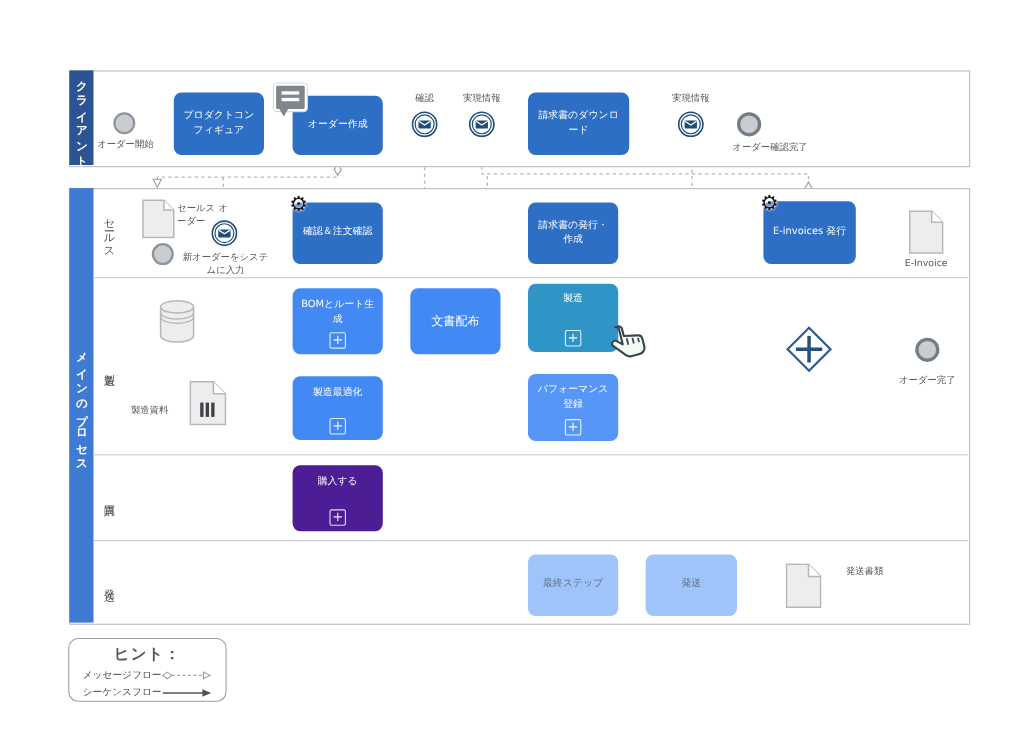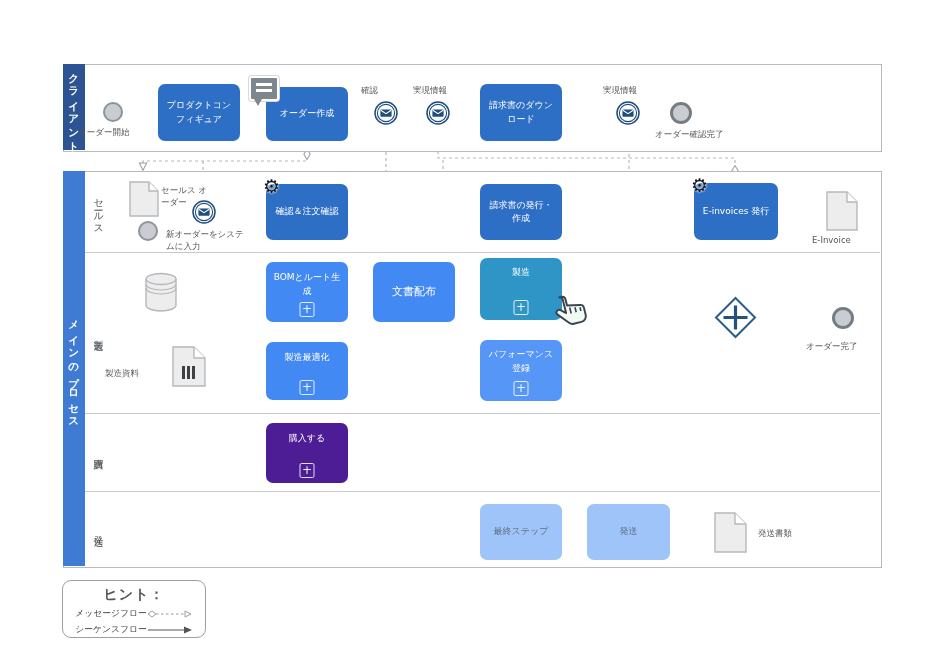--- a/index.html
+++ b/index.html
@@ -22,21 +22,21 @@
   .t-selected{background:#2f94c6;}
   .t-light{background:#5596f6;}
   .t-lighter{background:#4c1d95;}
   .t-lightest{background:#9fc4fa;color:#5f6e80;}
   .plus{position:absolute;left:50%;transform:translateX(-50%);bottom:5px;width:13px;height:13px;
         border:1.4px solid rgba(255,255,255,.85);border-radius:2px;font-size:12px;line-height:12px;
         color:rgba(255,255,255,.9);text-align:center;}
   
   .startev{position:absolute;border-radius:50%;background:#c9cdd1;border:2px solid #8d9499;box-sizing:border-box;}
   .endev{position:absolute;border-radius:50%;background:#c9cdd1;border:3px solid #757d84;box-sizing:border-box;}
-  .lbl{position:absolute;font-size:8.5px;color:#555;text-align:left;line-height:1.45;white-space:nowrap;}
+  .lbl{position:absolute;font-size:8.5px;color:#555;text-align:center;line-height:1.45;white-space:nowrap;}
   .lbl2{white-space:normal;}
   
   .gear{position:absolute;font-size:19px;color:#14171a;line-height:1;
         text-shadow:0 0 2px #fff,0 0 2px #fff;z-index:5;}
   .comment-icon{position:absolute;width:26px;height:21px;background:#7e868e;border:2px solid #fff;
         border-radius:3px;box-shadow:0 0 0 1px #d7dadd;z-index:4;}
   .comment-icon i{position:absolute;left:5px;right:5px;height:2.5px;background:#fff;}
   .comment-icon i:nth-child(1){top:5px;} .comment-icon i:nth-child(2){top:11px;}
   .comment-icon b{position:absolute;left:3px;bottom:-7px;width:0;height:0;
         border-left:4px solid transparent;border-right:4px solid transparent;border-top:7px solid #7e868e;}
@@ -153,21 +153,21 @@
   <div class="lbl" style="left:361px;top:84px;width:50px;">確認</div>
 
   <svg class="abs" style="left:426px;top:101px;" width="24" height="24" viewBox="0 0 24 24">
     <circle cx="12" cy="12" r="11" fill="#fff" stroke="#1f4e7c" stroke-width="1.5"></circle>
     <circle cx="12" cy="12" r="8.6" fill="none" stroke="#1f4e7c" stroke-width="1.1"></circle>
     <rect x="6.4" y="8.6" width="11.2" height="7.2" rx="0.8" fill="#1f4e7c"></rect>
     <path d="M6.8,9.2 L12,12.6 L17.2,9.2" fill="none" stroke="#fff" stroke-width="1.1"></path>
   </svg>
   <div class="lbl" style="left:413px;top:84px;width:50px;">実現情報</div>
 
-  <div class="task t-primary" style="left:480px;top:84px;width:82px;height:57px;">請求書のダウンロード</div>
+  <div class="task t-primary" style="left:480px;top:84px;width:92px;height:57px;">請求書のダウンロード</div>
 
   <svg class="abs" style="left:616px;top:101px;" width="24" height="24" viewBox="0 0 24 24">
     <circle cx="12" cy="12" r="11" fill="#fff" stroke="#1f4e7c" stroke-width="1.5"></circle>
     <circle cx="12" cy="12" r="8.6" fill="none" stroke="#1f4e7c" stroke-width="1.1"></circle>
     <rect x="6.4" y="8.6" width="11.2" height="7.2" rx="0.8" fill="#1f4e7c"></rect>
     <path d="M6.8,9.2 L12,12.6 L17.2,9.2" fill="none" stroke="#fff" stroke-width="1.1"></path>
   </svg>
   <div class="lbl" style="left:603px;top:84px;width:50px;">実現情報</div>
 
   <div class="endev" style="left:670px;top:102px;width:22px;height:22px;"></div>
@@ -247,21 +247,21 @@
       <span class="plus">+</span>
   </div>
 
   <div class="task t-lightest" style="left:480px;top:504px;width:82px;height:56px;">最終ステップ</div>
   <div class="task t-lightest" style="left:587px;top:504px;width:83px;height:56px;">発送</div>
 
   <svg class="abs" style="left:714px;top:512px;" width="33" height="41" viewBox="0 0 33 41">
     <path d="M1,1 H21 L32,12 V40 H1 Z" fill="#ededed" stroke="#b5b8bb" stroke-width="1.4"></path>
     <path d="M21,1 V12 H32" fill="#fff" stroke="#b5b8bb" stroke-width="1.4"></path>
   </svg>
-  <div class="lbl" style="left:758px;top:527px;width:56px;font-family:Liberation Serif, serif;">発送書類</div>
+  <div class="lbl" style="left:758px;top:513px;width:56px;font-family:Liberation Serif, serif;">発送書類</div>
 
   <svg class="abs" style="left:714px;top:296px;" width="43" height="43" viewBox="0 0 43 43">
     <path d="M21.5,2 L41,21.5 L21.5,41 L2,21.5 Z" fill="#fff" stroke="#2b5c8f" stroke-width="2"></path>
     <path d="M21.5,9.5 V33.5 M9.5,21.5 H33.5" stroke="#24517f" stroke-width="3.2"></path>
   </svg>
   <div class="endev" style="left:832px;top:307px;width:22px;height:22px;"></div>
   <div class="lbl" style="left:806px;top:340px;width:74px;">オーダー完了</div>
 
   <div class="legend">
     <div class="ttl">ヒント：</div>

